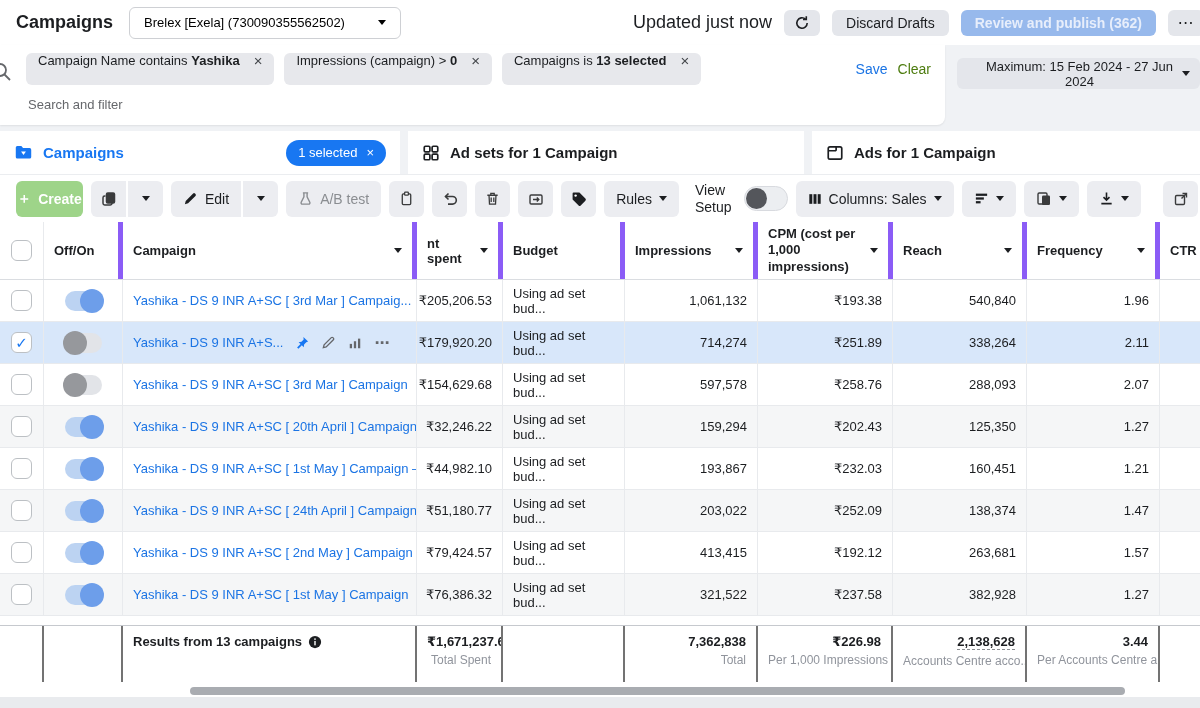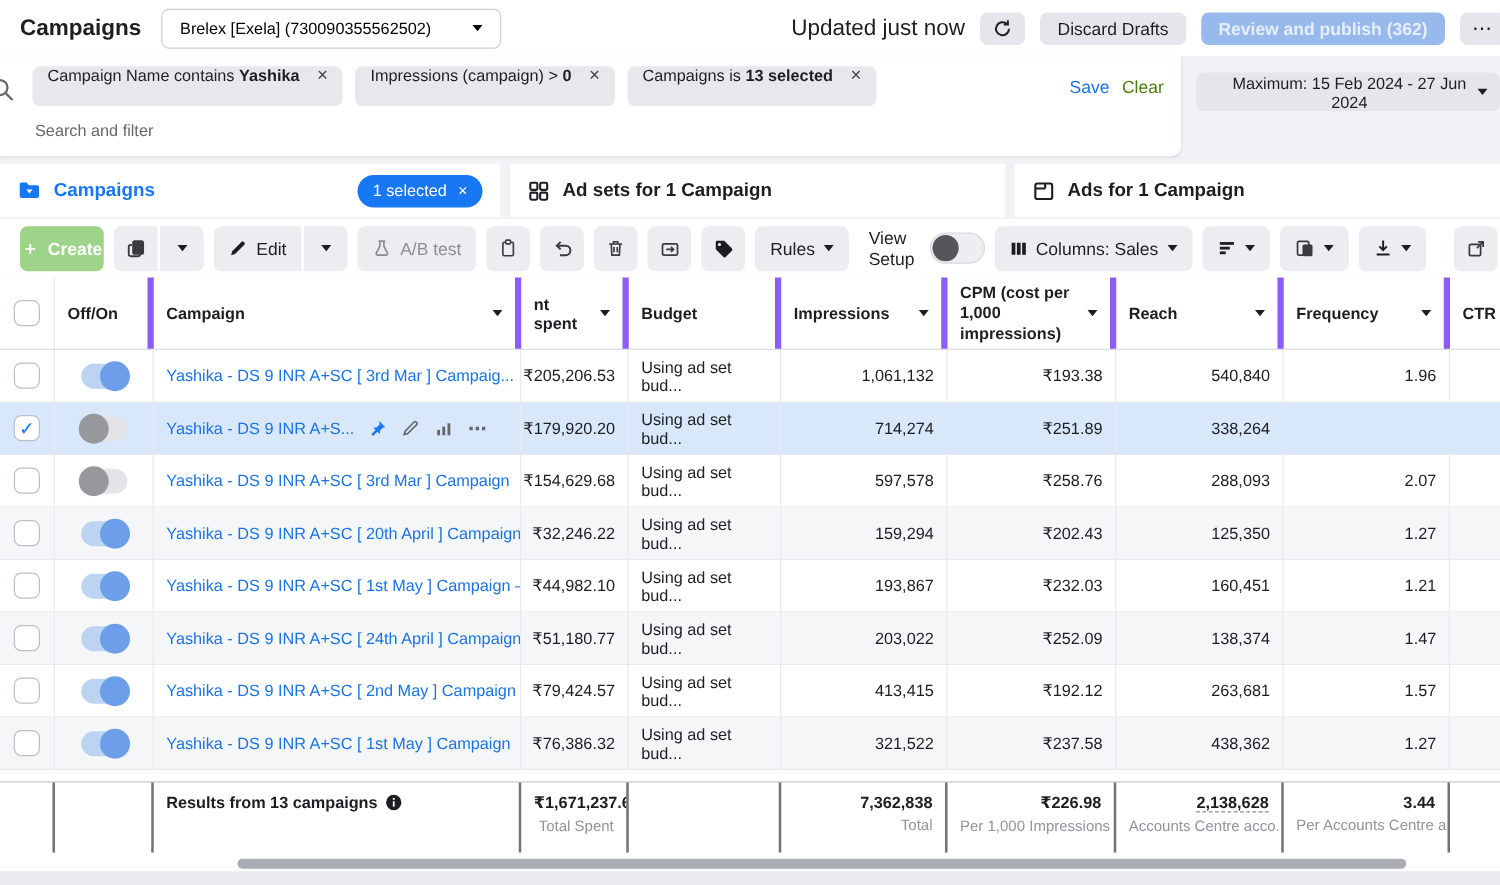--- a/index.html
+++ b/index.html
@@ -422,20 +422,21 @@
                 <rect x="11.4" y="3" width="2.6" height="11" fill="#65676b"></rect>
               </svg>
             </span>
             <span class="dots">⋯</span>
           </div>
           <div class="cell num">₹179,920.20</div>
           <div class="cell ">Using ad set bud...</div>
           <div class="cell num">714,274</div>
           <div class="cell num">₹251.89</div>
           <div class="cell num">338,264</div>
+          <div class="cell num">2.11</div>
           <div class="cell"></div>
         </div>
         <div class="trow">
           <div class="cell cb-cell">
             <span class="checkbox"></span>
           </div>
           <div class="cell tg-cell">
             <span class="toggle off">
               <span class="knob"></span>
             </span>
@@ -540,21 +541,21 @@
               <span class="knob"></span>
             </span>
           </div>
           <div class="cell camp-cell">
             <span class="camp-link">Yashika - DS 9 INR A+SC [ 1st May ] Campaign</span>
           </div>
           <div class="cell num">₹76,386.32</div>
           <div class="cell ">Using ad set bud...</div>
           <div class="cell num">321,522</div>
           <div class="cell num">₹237.58</div>
-          <div class="cell num">438,362</div>
+          <div class="cell num">382,928</div>
           <div class="cell num">1.27</div>
           <div class="cell"></div>
         </div>
       </div>
     <div class="sliver"></div>
 
     <div class="tfoot">
       <div class="fcell"></div>
       <div class="fcell"></div>
       <div class="fcell">

